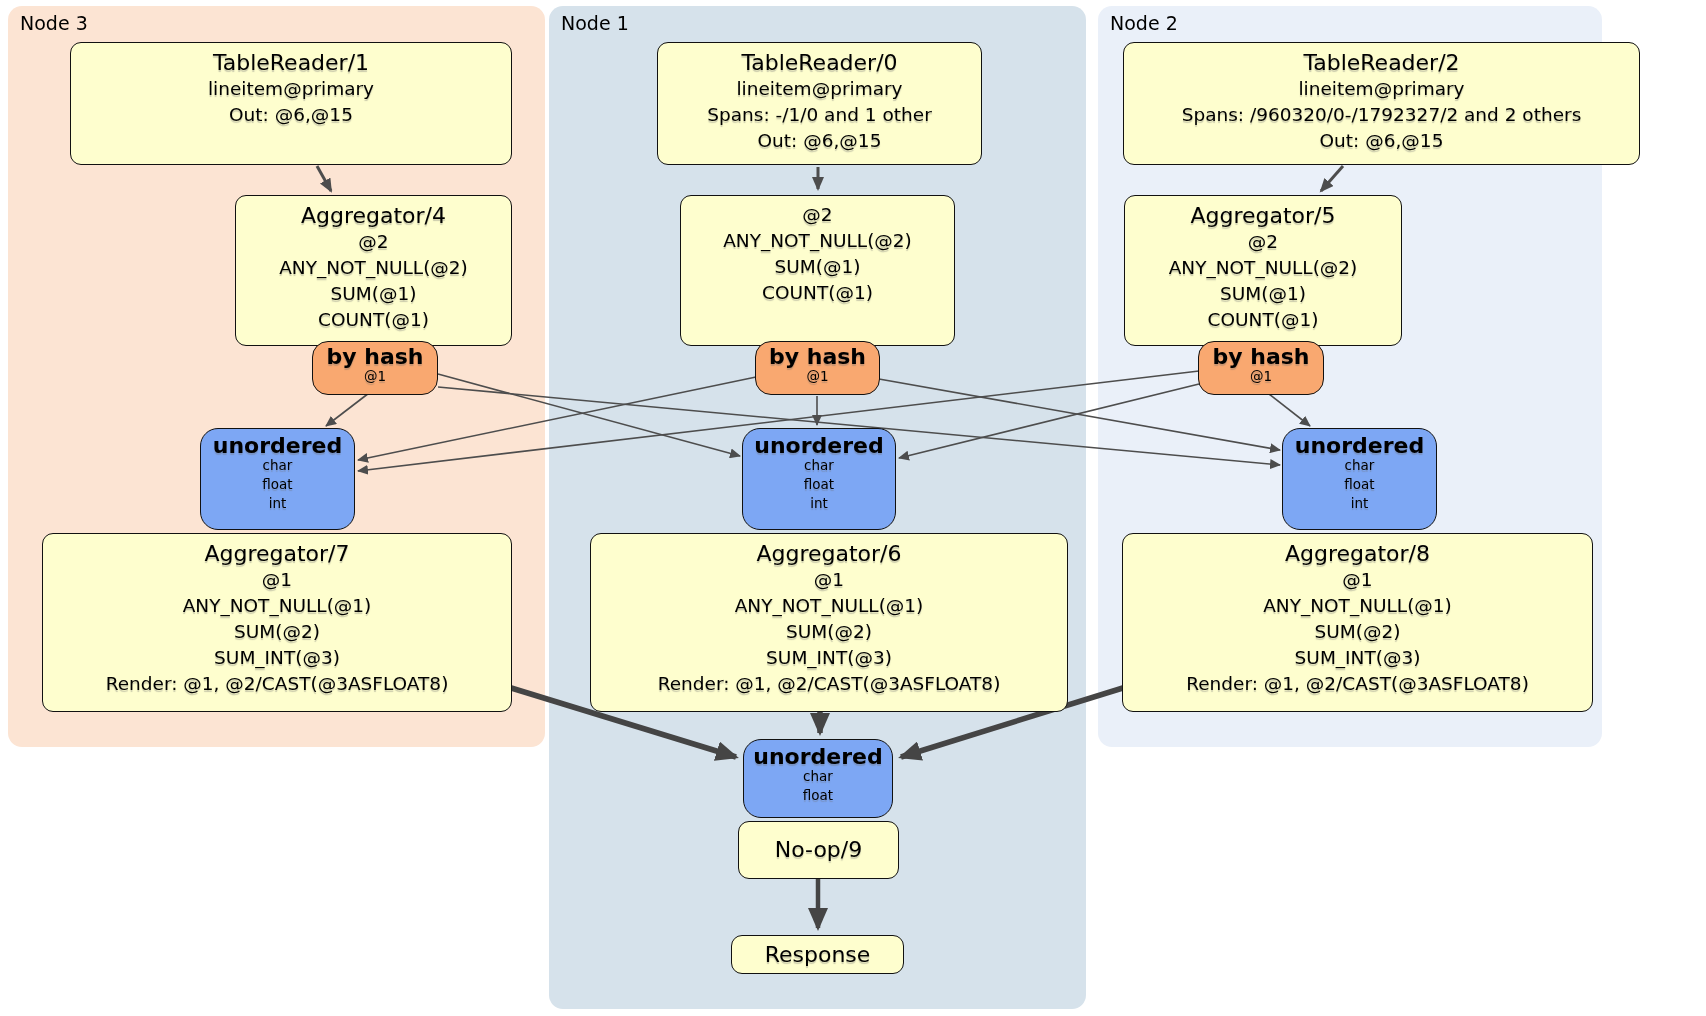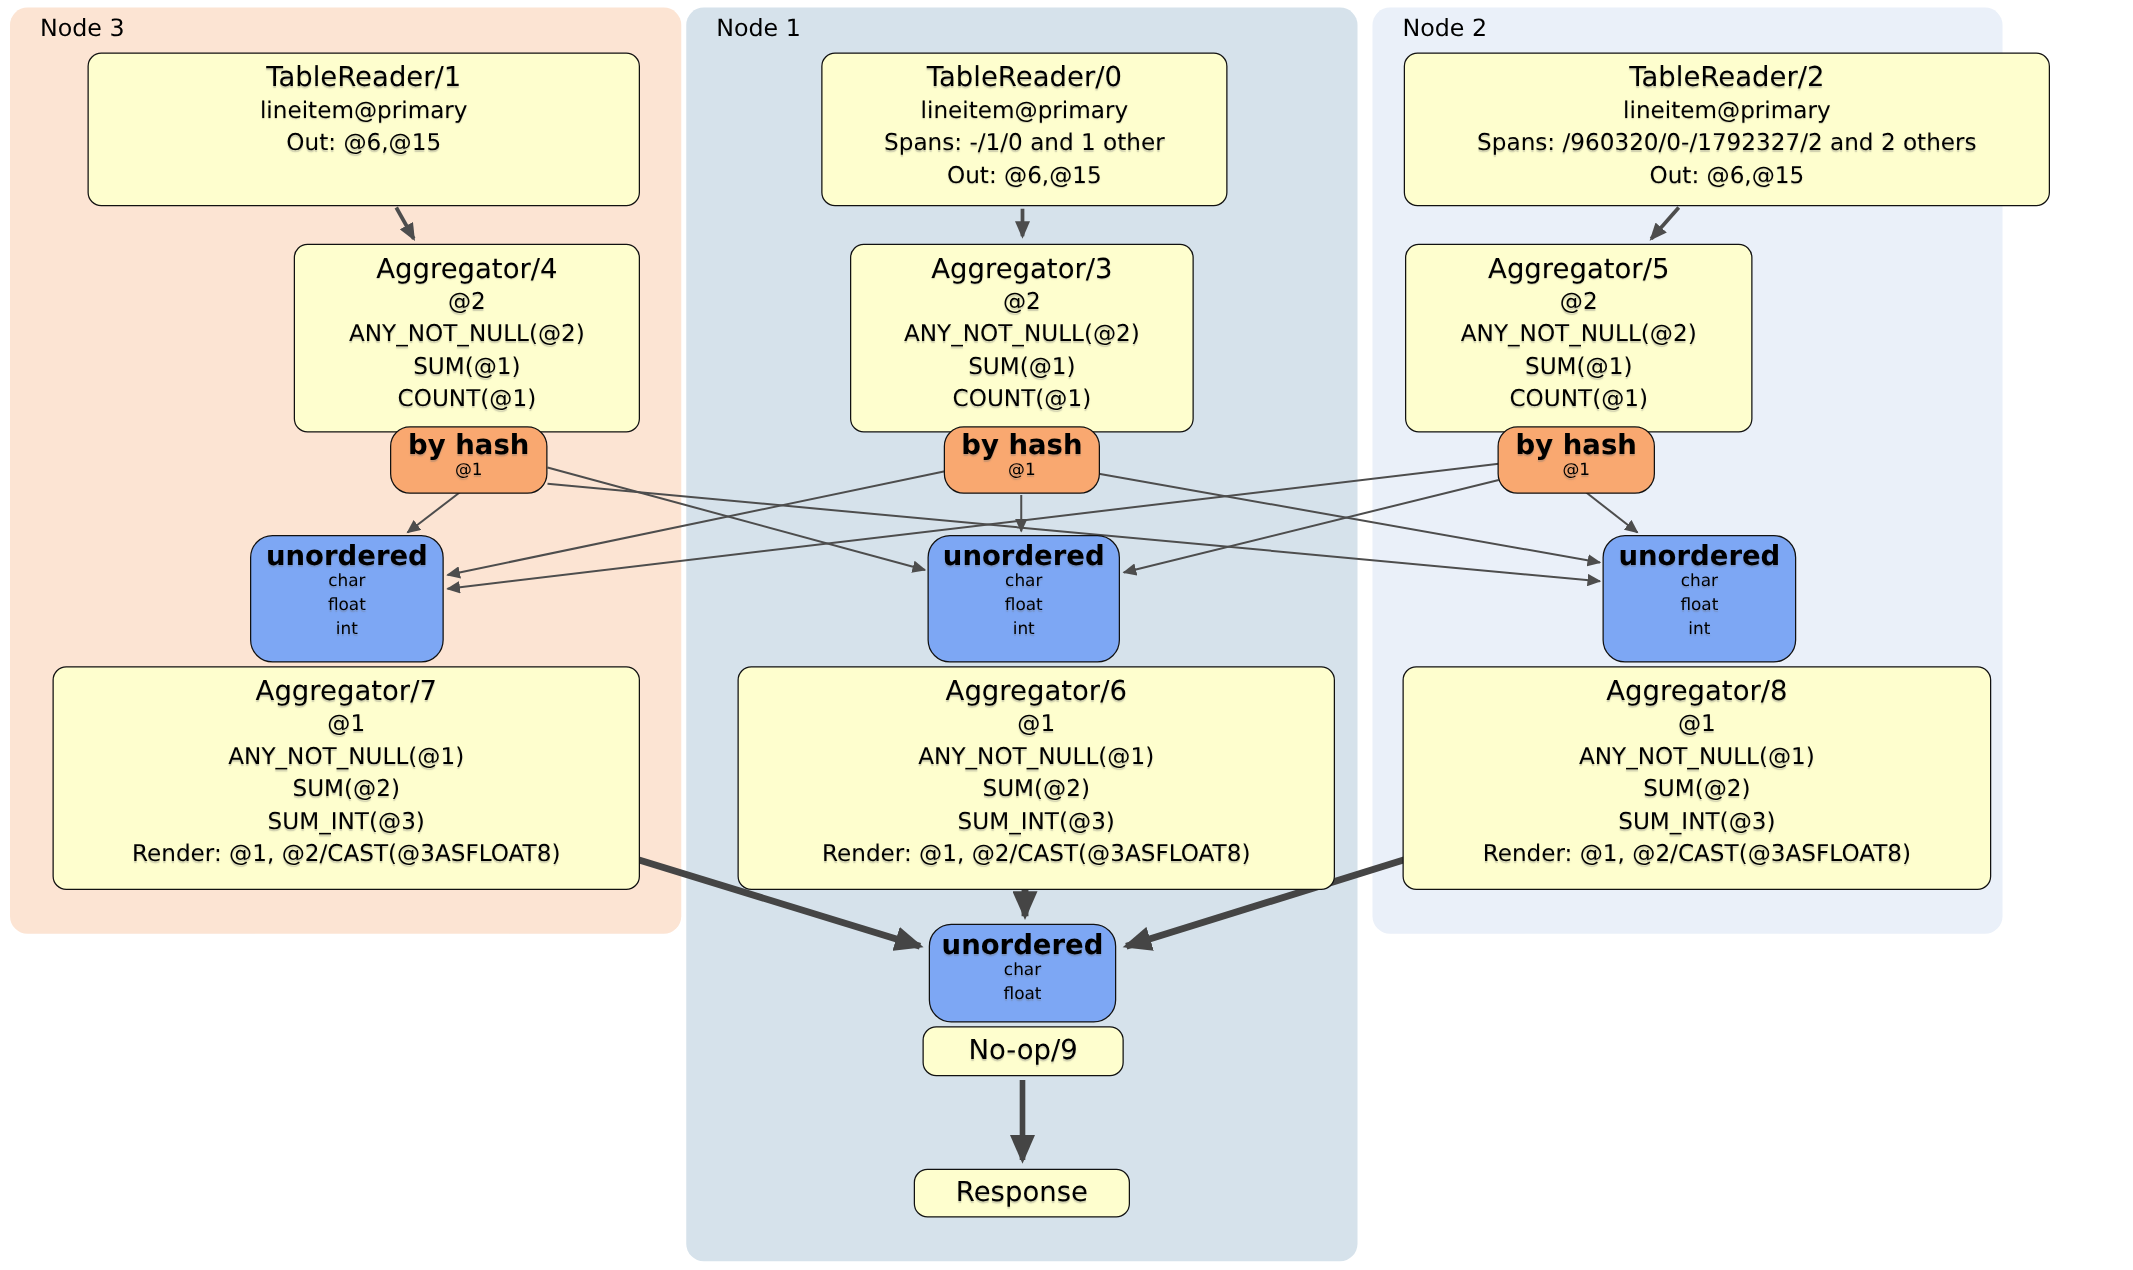--- a/index.html
+++ b/index.html
@@ -1,21 +1,21 @@
 <!DOCTYPE html>
 <html style="--proc-fill: #fefece; --router-fill: #f9a870; --sync-fill: #7da7f4; --node3-bg: #fce4d3; --node1-bg: #d6e2eb; --node2-bg: #eaf0f9;"><head>
 <meta charset="utf-8">
 <style>
   html,body{margin:0;padding:0;background:#ffffff;}
   .stage{
     position:relative;width:1706px;height:1016px;background:#ffffff;overflow:hidden;
     font-family:"DejaVu Sans","Liberation Sans",sans-serif;color:#000;
   }
   .region{position:absolute;border-radius:14px;z-index:1;}
-  .region-label{position:absolute;left:12px;top:6px;font-size:19px;color:#000;margin-left:12px;}
+  .region-label{position:absolute;left:12px;top:6px;font-size:19px;color:#000;}
   #region-node3{left:8px;top:6px;width:537px;height:741px;background:var(--node3-bg,#fce4d3);}
   #region-node1{left:549px;top:6px;width:537px;height:1003px;background:var(--node1-bg,#d6e2eb);}
   #region-node2{left:1098px;top:6px;width:504px;height:741px;background:var(--node2-bg,#eaf0f9);}
   svg.edges{position:absolute;left:0;top:0;z-index:2;}
   .box{
     position:absolute;box-sizing:border-box;text-align:center;
     background:var(--proc-fill,#fefece);border:1.8px solid #111;border-radius:11px;
     z-index:3;padding-top:6px;
     text-shadow:0 1.5px 1px rgba(110,110,110,0.35);
   }
@@ -97,21 +97,20 @@
   </div>
 
   <div class="box" style="left:235px;top:195px;width:277px;height:151px">
     <div class="t">Aggregator/4</div>
     <div class="l">@2</div>
     <div class="l">ANY_NOT_NULL(@2)</div>
     <div class="l">SUM(@1)</div>
     <div class="l">COUNT(@1)</div>
   </div>
   <div class="box" style="left:680px;top:195px;width:275px;height:151px">
-    <div class="t">Aggregator/3</div>
     <div class="l">@2</div>
     <div class="l">ANY_NOT_NULL(@2)</div>
     <div class="l">SUM(@1)</div>
     <div class="l">COUNT(@1)</div>
   </div>
   <div class="box" style="left:1124px;top:195px;width:278px;height:151px">
     <div class="t">Aggregator/5</div>
     <div class="l">@2</div>
     <div class="l">ANY_NOT_NULL(@2)</div>
     <div class="l">SUM(@1)</div>
@@ -174,20 +173,20 @@
     <div class="l">SUM_INT(@3)</div>
     <div class="l">Render: @1, @2/CAST(@3ASFLOAT8)</div>
   </div>
 
   <div class="box sync" style="left:743px;top:739px;width:150px;height:79px">
     <div class="t2">unordered</div>
     <div class="l2">char</div>
     <div class="l2">float</div>
   </div>
 
-  <div class="box flexc" style="left:738px;top:821px;width:161px;height:40px">
+  <div class="box flexc" style="left:738px;top:821px;width:161px;height:58px">
     <div class="t">No-op/9</div>
   </div>
   <div class="box flexc" style="left:731px;top:935px;width:173px;height:39px">
     <div class="t">Response</div>
   </div>
 
 </div>
 
 </body></html>

